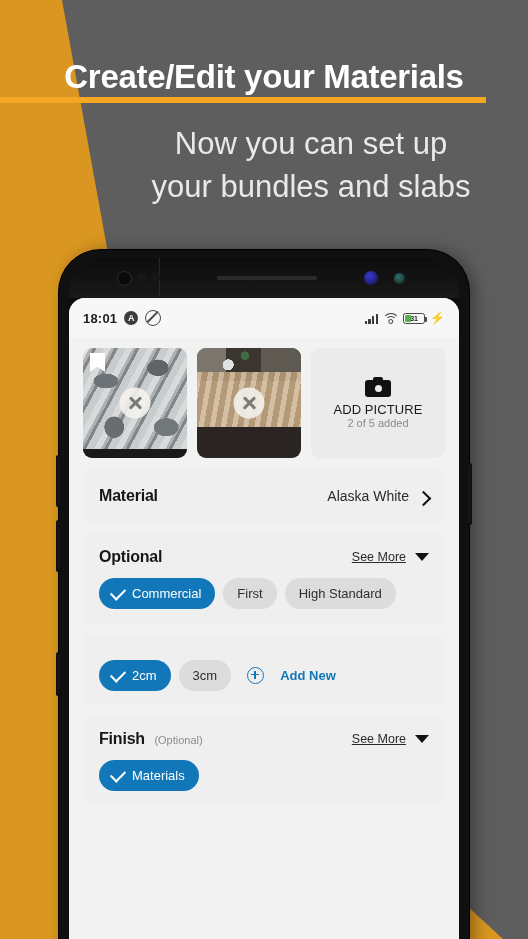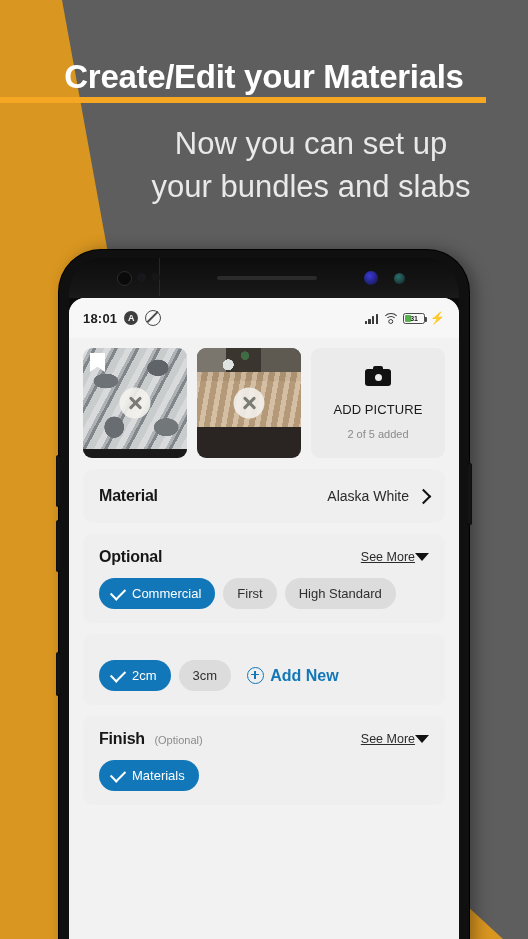--- a/index.html
+++ b/index.html
@@ -178,55 +178,55 @@
     display:flex;align-items:center;justify-content:center;z-index:5;cursor:pointer;
   }
   .remove-x:before,.remove-x:after{
     content:"";position:absolute;width:16px;height:3.2px;background:#7b7b75;border-radius:2px;
   }
   .remove-x:before{transform:rotate(45deg);}
   .remove-x:after{transform:rotate(-45deg);}
 
   .add-pic{
     flex:1;height:110px;border-radius:9px;background:#ebebeb;
-    display:flex;flex-direction:column;align-items:center;justify-content:center;gap:11px;cursor:pointer;
+    display:flex;flex-direction:column;align-items:center;justify-content:center;gap:0;cursor:pointer;
   }
   .cam-icon{width:26px;height:20px;position:relative;margin-bottom:5px;}
   .cam-icon .body{position:absolute;left:0;bottom:0;width:26px;height:17px;background:#111;border-radius:3px;}
   .cam-icon .hump{position:absolute;left:8px;top:0;width:10px;height:5px;background:#111;border-radius:2px 2px 0 0;}
   .cam-icon .lens{position:absolute;left:9.5px;bottom:5px;width:7px;height:7px;border-radius:50%;
     background:#ebebeb;}
   .add-pic-title{font-size:13px;color:#1b1b1b;letter-spacing:.1px;}
   .add-pic-sub{font-size:11px;color:#8b8b8b;}
 
   
   .card{
     background:#efefef;border-radius:9px;margin-top:11px;padding:14px 16px;
   }
   .row-between{display:flex;align-items:center;justify-content:space-between;}
   .card-title{font-size:16px;font-weight:bold;color:#171717;letter-spacing:-.2px;}
   .optional{font-size:11px;color:#8b8b8b;font-weight:normal;margin-left:5px;}
-  .value-wrap{display:flex;align-items:center;gap:9px;cursor:pointer;}
+  .value-wrap{display:flex;align-items:flex-end;gap:9px;cursor:pointer;}
   .value-text{font-size:14px;color:#2b2b2b;}
   .chevron-right{width:9px;height:9px;border-right:2.6px solid #111;border-top:2.6px solid #111;
     transform:rotate(45deg);}
-  .see-more-wrap{display:flex;align-items:center;cursor:pointer;}
+  .see-more-wrap{display:flex;align-items:center;gap:9px;cursor:pointer;}
   .see-more{font-size:12.5px;color:#2b2b2b;text-decoration:underline;}
   .caret-down{width:0;height:0;border-left:7px solid transparent;border-right:7px solid transparent;
     border-top:8px solid #111;}
 
   .chips{display:flex;align-items:center;gap:8px;margin-top:12px;flex-wrap:nowrap;}
   .chip{
     height:31px;border-radius:16px;padding:0 14px;display:flex;align-items:center;gap:7px;
     font-size:13px;background:#dcdcdc;color:#2f2f2f;white-space:nowrap;cursor:pointer;
   }
   .chip.sel{background:#1277b8;color:#fff;padding-left:12px;}
   .check{width:12px;height:7px;border-left:2px solid #fff;border-bottom:2px solid #fff;
     transform:rotate(-45deg);margin-top:-3px;flex:none;}
-  .add-new{display:flex;align-items:center;gap:6px;color:#1277b8;font-size:16px;font-weight:bold;cursor:pointer;text-align:center;}
+  .add-new{display:flex;align-items:center;gap:16px;color:#1277b8;font-size:13px;font-weight:bold;cursor:pointer;text-align:center;}
   .plus-circle{width:15px;height:15px;border-radius:50%;border:1.6px solid #1277b8;position:relative;flex:none;}
   .plus-circle:before,.plus-circle:after{content:"";position:absolute;background:#1277b8;}
   .plus-circle:before{left:3px;top:5.7px;width:7.6px;height:1.6px;}
   .plus-circle:after{left:5.8px;top:3px;width:1.6px;height:7.6px;}
 </style>
 </head>
 <body>
 
 <div class="stage">
 

